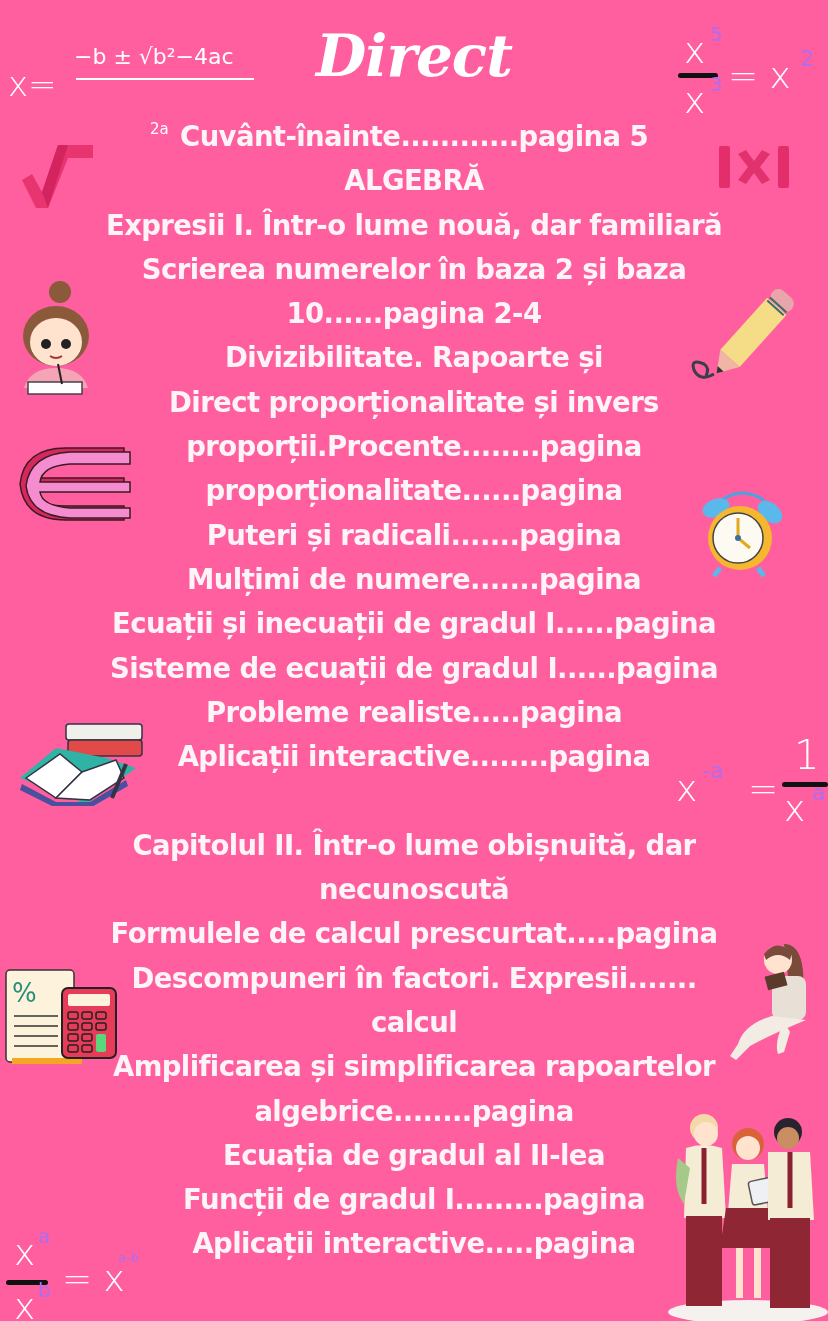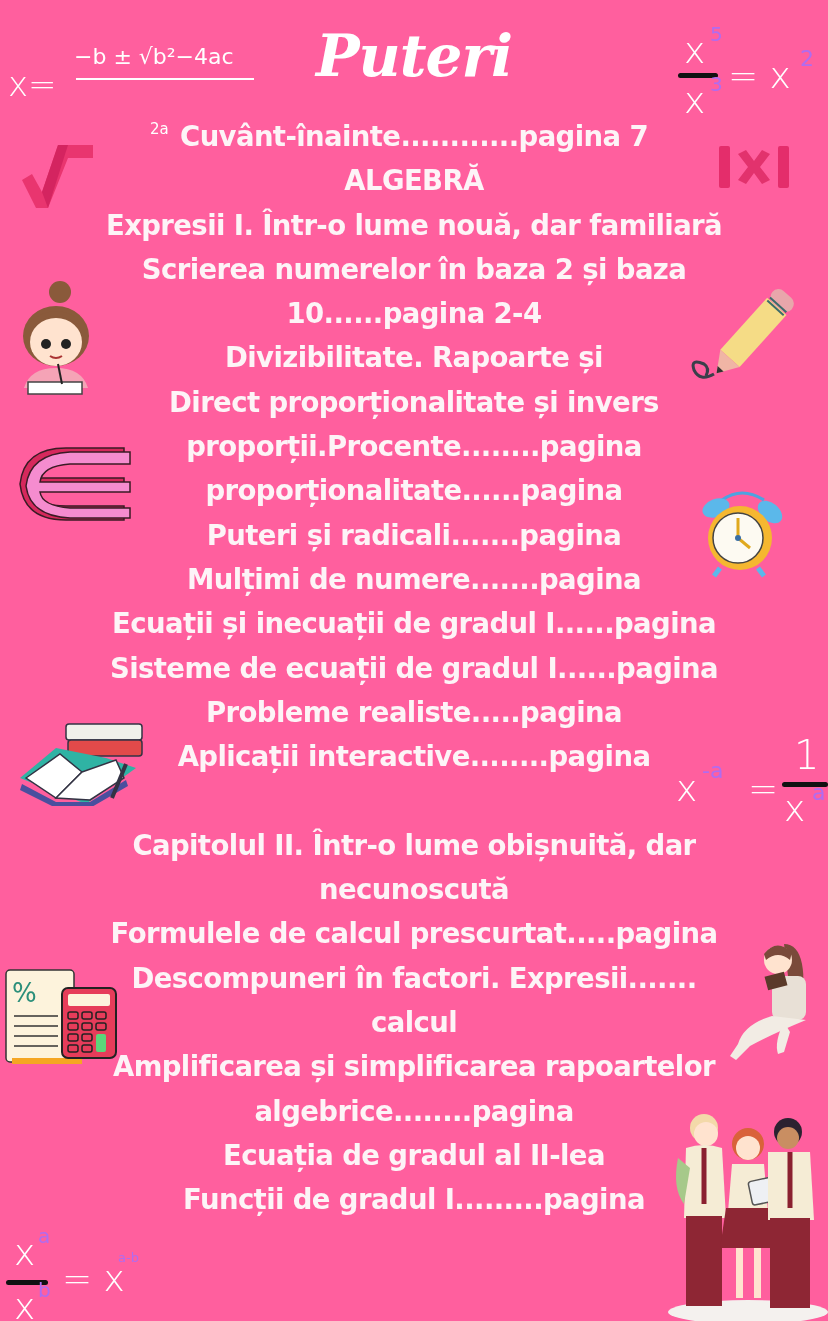--- a/index.html
+++ b/index.html
@@ -50,24 +50,24 @@
       font-family: "DejaVu Sans", sans-serif;
       color: #ffffff;
       font-weight: normal;
     }
     .sup { color: #b06cf0; }
     .fracbar { position: absolute; background: #111; height: 5px; border-radius: 3px; }
   </style>
 </head>
 <body>
 
-<div class="title">Puteri</div>
+<div class="title">Direct</div>
 
 <div class="toc">
-  <div class="line">Cuvânt-înainte............pagina 7</div>
+  <div class="line">Cuvânt-înainte............pagina 5</div>
   <div class="line">ALGEBRĂ</div>
   <div class="line">Expresii I. Într-o lume nouă, dar familiară</div>
   <div class="line">Scrierea numerelor în baza 2 și baza</div>
   <div class="line">10......pagina  2-4</div>
   <div class="line">Divizibilitate. Rapoarte și</div>
   <div class="line">Direct proporționalitate și invers</div>
   <div class="line">proporții.Procente........pagina</div>
   <div class="line">proporționalitate......pagina</div>
   <div class="line">Puteri și radicali.......pagina</div>
   <div class="line">Mulțimi de numere.......pagina</div>
@@ -78,20 +78,21 @@
   <div class="line blank"></div>
   <div class="line">Capitolul II. Într-o lume obișnuită, dar</div>
   <div class="line">necunoscută</div>
   <div class="line">Formulele de calcul prescurtat.....pagina</div>
   <div class="line">Descompuneri în factori. Expresii.......</div>
   <div class="line">calcul</div>
   <div class="line">Amplificarea și simplificarea rapoartelor</div>
   <div class="line">algebrice........pagina</div>
   <div class="line">Ecuația de gradul al II-lea</div>
   <div class="line">Funcții de gradul I.........pagina</div>
+  <div class="line">Aplicații interactive.....pagina</div>
 </div>
 
 <div class="formula" style="left:8px; top:40px; width:250px; height:70px;">
   <span style="position:absolute; left:0; top:24px; font-size:34px; font-weight:200;">x=</span>
   <span style="position:absolute; left:66px; top:4px; font-size:22px; white-space:nowrap;">−b ± √b²−4ac</span>
   <div style="position:absolute; left:68px; top:38px; width:178px; height:2px; background:#fff;"></div>
   <span style="position:absolute; left:142px; top:40px; font-size:15px;margin-top:40px;">2a</span>
 </div>
 
 <div class="formula" style="left:670px; top:20px; width:158px; height:100px;">

